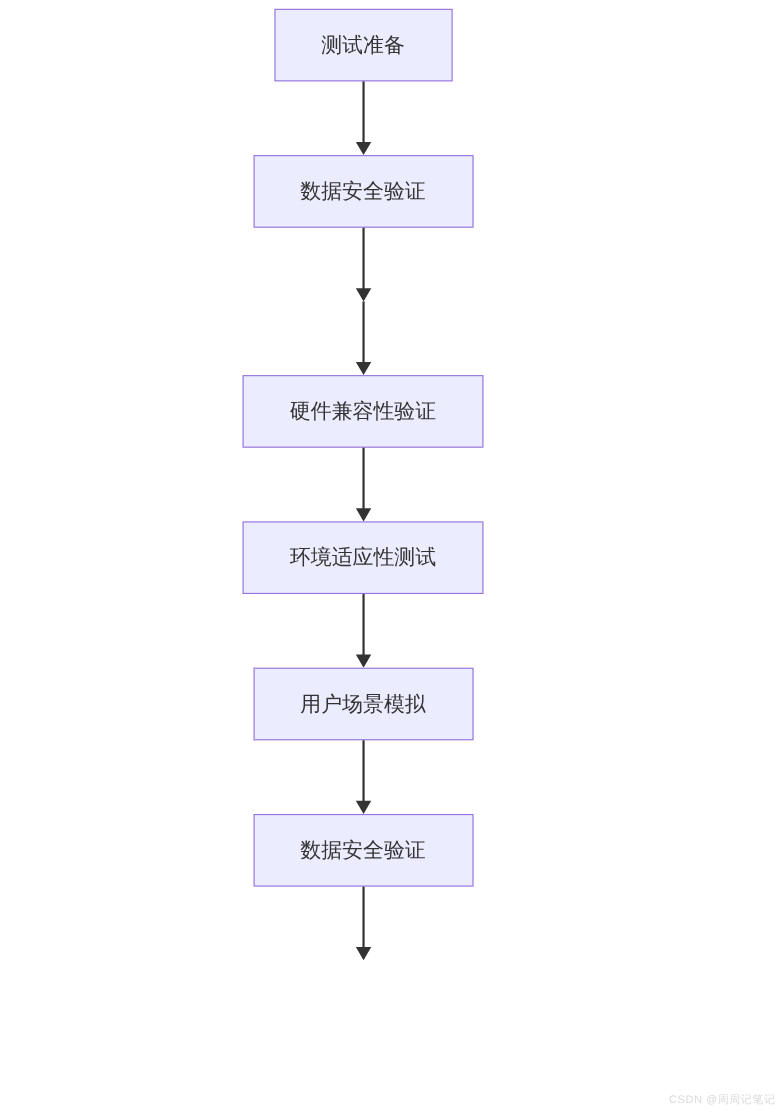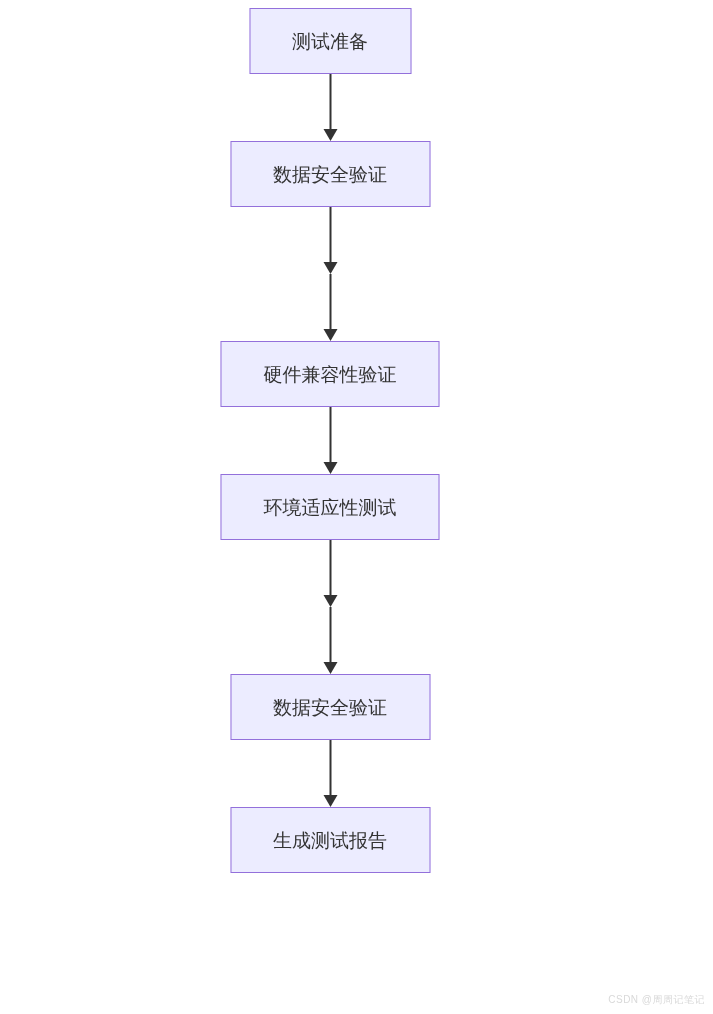--- a/index.html
+++ b/index.html
@@ -111,35 +111,35 @@
 
     <div class="node">
       <span>环境适应性测试</span>
     </div>
 
     <div class="edge">
       <div class="edge-line"></div>
       <div class="edge-head"></div>
     </div>
 
+    <div class="node">
+      <span>用户场景模拟</span>
+    </div>
 
     <div class="edge">
       <div class="edge-line"></div>
       <div class="edge-head"></div>
     </div>
 
     <div class="node">
       <span>数据安全验证</span>
     </div>
 
     <div class="edge">
       <div class="edge-line"></div>
       <div class="edge-head"></div>
     </div>
 
-    <div class="node">
-      <span>生成测试报告</span>
-    </div>
 
   </div>
 
   <div class="watermark">CSDN @周周记笔记</div>
 </div>
 
 </body></html>

